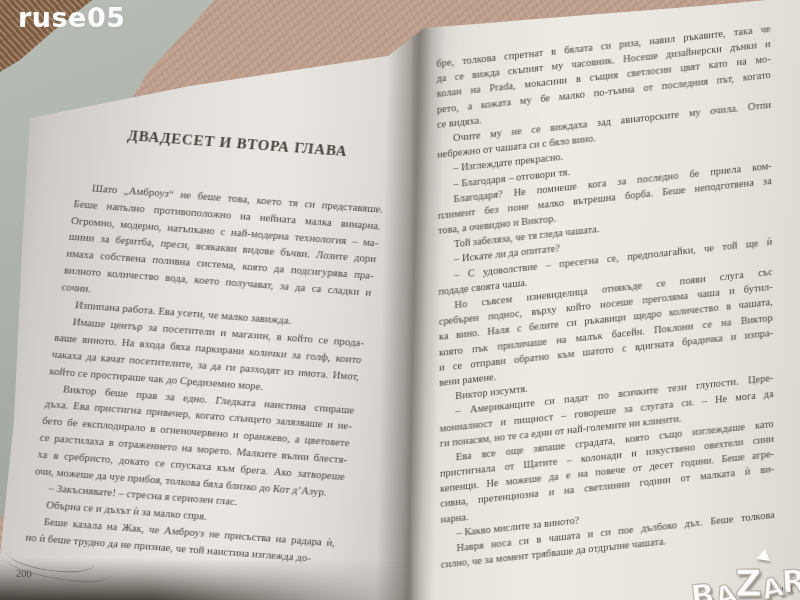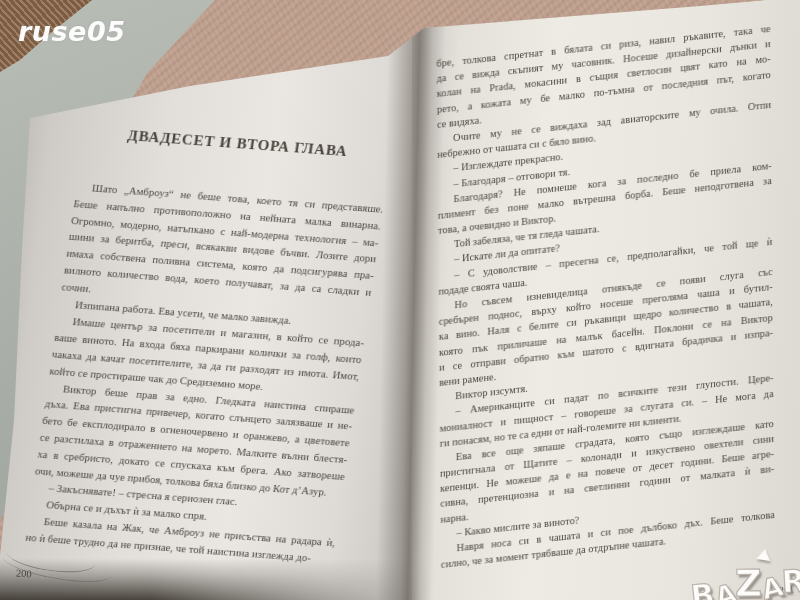--- a/index.html
+++ b/index.html
@@ -86,25 +86,24 @@
   
   .bottom-shadow {
     left:0; top:554px; width:430px; height:46px;
     background: linear-gradient(to top, rgba(45,40,34,0.85), rgba(45,40,34,0.3) 55%, rgba(45,40,34,0) 90%);
     -webkit-mask-image: linear-gradient(to right, #000 0%, #000 35%, transparent 100%);
             mask-image: linear-gradient(to right, #000 0%, #000 35%, transparent 100%);
   }
 
   
   .photographer {
-    left:18px; top:16px;
+    left:18px; top:2px;
     font-family:"DejaVu Sans", sans-serif; font-weight:bold; font-size:27px; letter-spacing:0.5px;
     color: var(--watermark-white, rgba(252,252,252,0.95));
     text-shadow: 0 0 3px rgba(160,160,160,0.4);
-    font-style: italic;
   }
   .bazar-logo {
     right:-6px; bottom:-8px; transform:rotate(-9deg);
     font-family:"DejaVu Sans", sans-serif; font-weight:bold;
     color:#fdfcfa; white-space:nowrap;
   }
   .logo-letter {
     display:inline-block;
     -webkit-text-stroke:1.2px var(--logo-outline, #b9b3aa);
     text-shadow: 2px 3px 2px rgba(96,89,80,0.55);

